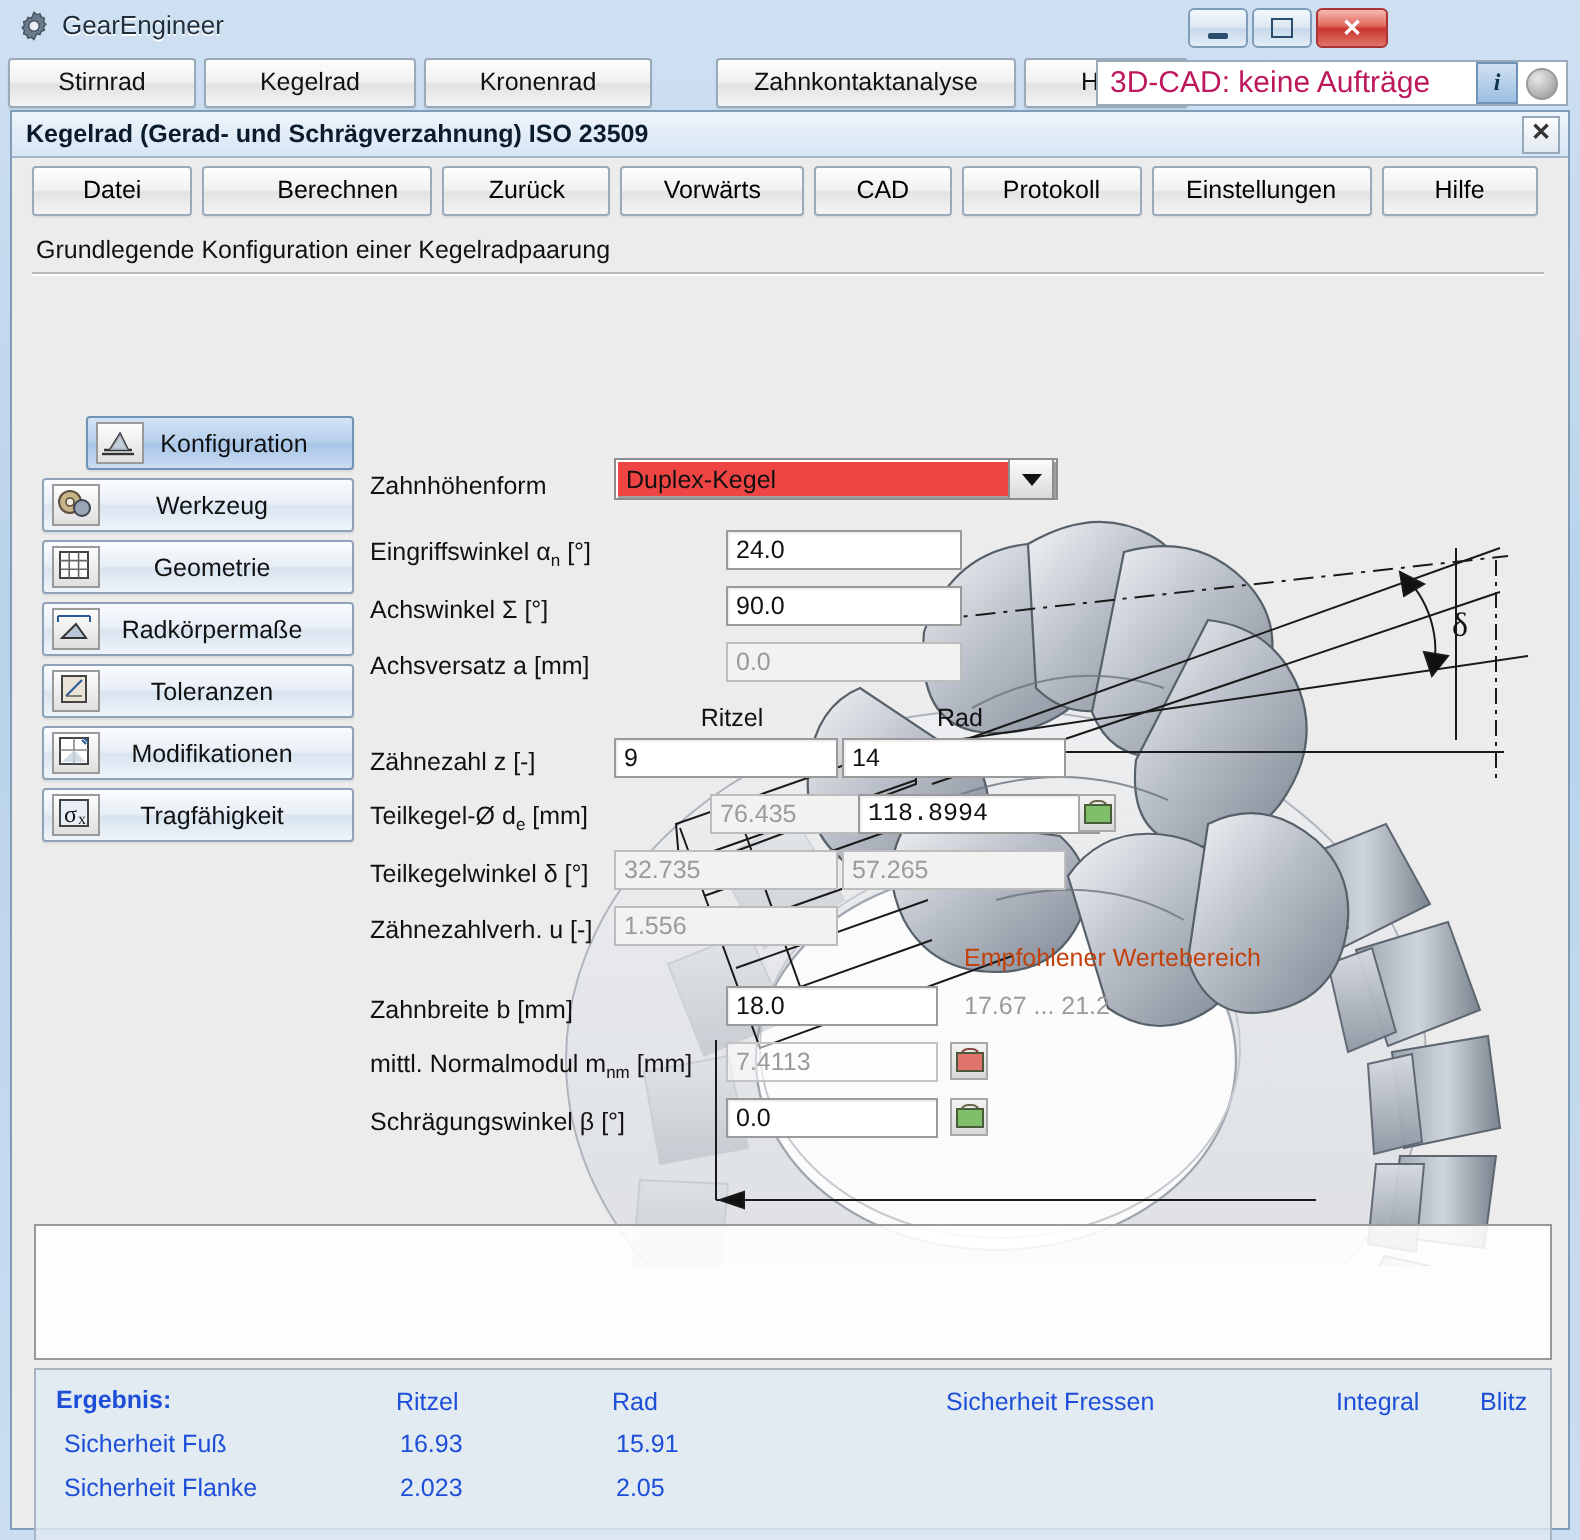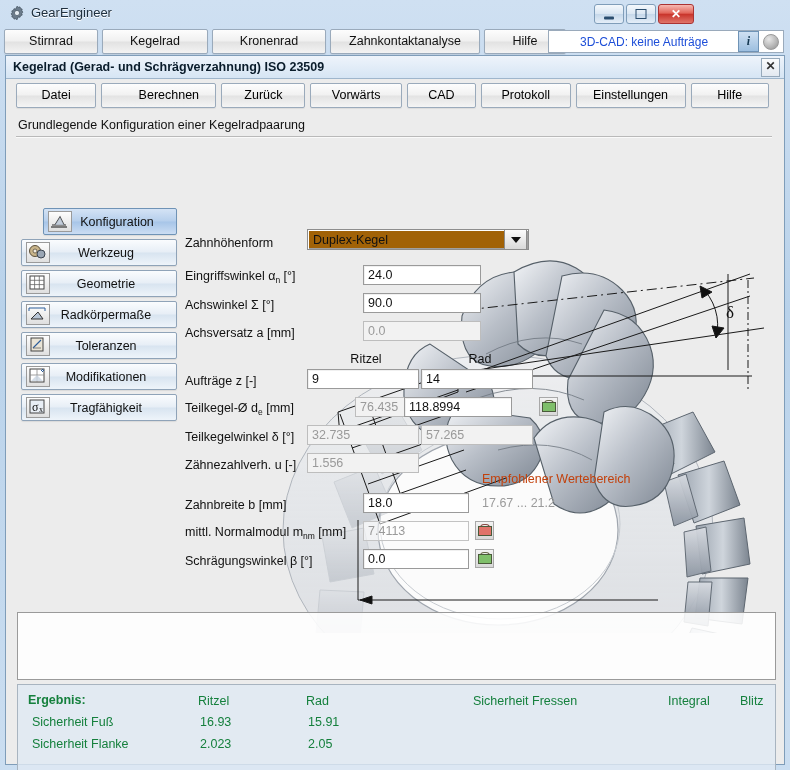--- a/index.html
+++ b/index.html
@@ -49,21 +49,21 @@
     border:1px solid #9aaabb;border-radius:2px;
     background:linear-gradient(180deg,#fdfdfd 0%,#f0f0f0 48%,#e2e2e2 52%,#f3f3f3 100%);
     margin-right:4px;font-size:12.5px;color:#111;cursor:pointer;
     box-shadow:0 1px 1px rgba(0,0,0,.08);
   }
   .cadstatus{
     position:absolute;right:6px;top:30px;height:21px;width:234px;
     border:1px solid #9aaabb;background:#fff;
     display:flex;align-items:center;
   }
-  .cadstatus .txt{flex:1;padding-left:6px;font-size:12px;color:#1d4ed8;margin-left:25px;}
+  .cadstatus .txt{flex:1;padding-left:6px;font-size:15px;color:#be185d;}
   .infobtn{
     width:19px;height:19px;background:linear-gradient(180deg,#cfe0f2,#9dbfe0);
     border:1px solid #6f93b6;color:#12354f;font-weight:bold;font-style:italic;
     font-size:12px;text-align:center;line-height:18px;font-family:"Liberation Serif",serif;
     cursor:pointer;
   }
   .ledoff{
     width:14px;height:14px;border-radius:50%;margin:0 4px;
     background:radial-gradient(circle at 35% 30%,#e8e8e8,#b4b4b4 60%,#8e8e8e);
     border:1px solid #9a9a9a;
@@ -134,21 +134,21 @@
   .lab{font-size:12.5px;color:#111;white-space:nowrap;}
   sub{font-size:8.5px;vertical-align:-3px;}
   .fld{
     height:20px;border:1px solid #9a9a9a;background:#fff;
     font-size:12.5px;color:#111;padding:0 0 0 4px;line-height:19px;
     box-sizing:border-box;box-shadow:inset 1px 1px 0 rgba(0,0,0,.06);
   }
   .fld.ro{background:#f2f2f2;color:#9a9a9a;border-color:#bdbdbd;box-shadow:none;}
   .fld.semi{background:rgba(255,255,255,.55);color:#9a9a9a;border-color:#c3c3c3;box-shadow:none;}
   .combo{
-    height:21px;border:1px solid #8d8d8d;background:#a16207;
+    height:21px;border:1px solid #8d8d8d;background:#ef4444;
     display:flex;align-items:center;box-sizing:border-box;cursor:pointer;
     box-shadow:inset 1px 1px 0 #fff, inset -1px -1px 0 #a0a0a0;
   }
   .combo .cv{flex:1;padding-left:5px;font-size:12.5px;color:#111;}
   .combo .arw{
     width:21px;height:19px;margin-right:1px;border:1px solid #8d8d8d;
     background:linear-gradient(180deg,#fcfcfc,#d9d9d9);
     display:flex;align-items:center;justify-content:center;
   }
   .arw i{border-left:5px solid transparent;border-right:5px solid transparent;border-top:6px solid #111;}
@@ -175,21 +175,21 @@
   .msgpanel{
     position:absolute;left:11px;top:556px;width:757px;height:66px;
     border:1px solid #9a9a9a;background:rgba(255,255,255,.88);
   }
   
   .results{
     position:absolute;left:11px;top:628px;width:757px;height:120px;
     border:1px solid #a8b4c0;background:rgba(223,233,243,.82);
     overflow:hidden;
   }
-  .results .ritem{position:absolute;font-size:12.5px;color:#15803d;white-space:nowrap;}
+  .results .ritem{position:absolute;font-size:12.5px;color:#1d4ed8;white-space:nowrap;}
   .results .bold{font-weight:bold;}
   .dim{color:#9aa6b2;}
 </style>
 </head>
 <body>
 
 <div class="app">
 
   <div class="titlebar">
     <span class="title-icon">
@@ -211,21 +211,21 @@
       <div class="wb close">
         <span class="g close-g">✕</span>
       </div>
     </div>
   </div>
 
   <div class="maintabs" id="maintabs">
       <div class="mt" style="width: 92px;">Stirnrad</div>
       <div class="mt" style="width: 104px;">Kegelrad</div>
       <div class="mt" style="width: 112px;">Kronenrad</div>
-      <div class="mt" style="width: 148px;">Zahnkontaktanalyse</div>
+      <div class="mt" style="width: 148px; margin-left: 28px;">Zahnkontaktanalyse</div>
       <div class="mt" style="width: 80px;">Hilfe</div>
     </div>
 
   <div class="cadstatus">
     <span class="txt">3D-CAD: keine Aufträge</span>
     <span class="infobtn">i</span>
     <span class="ledoff"></span>
   </div>
 
   <div class="doc">
@@ -429,29 +429,29 @@
         <div class="row" style="left:0;top:98px;">
           <span class="lab">Achsversatz a [mm]</span>
         </div>
         <div class="fld ro" style="position:absolute;left:178px;top:97px;width:118px;">0.0</div>
 
         <span class="colhdr" style="left:126px;top:128px;width:110px;">Ritzel</span>
         <span class="colhdr" style="left:240px;top:128px;width:110px;">Rad</span>
 
         <div id="tworows">
             <div class="row" style="left: 0px; top: 146px;">
-              <span class="lab"><span>Aufträge z [-]</span></span>
+              <span class="lab"><span>Zähnezahl z [-]</span></span>
             </div>
             <div class="fld" style="position: absolute; left: 122px; top: 145px; width: 112px;">9</div>
             <div class="fld" style="position: absolute; left: 236px; top: 145px; width: 112px;">14</div>
             <div class="row" style="left: 0px; top: 174px;">
               <span class="lab"><span>Teilkegel-Ø d</span><sub>e</sub><span> [mm]</span></span>
             </div>
             <div class="fld ro" style="position: absolute; left: 122px; top: 173px; width: 112px; margin-left: 48px;">76.435</div>
-            <div class="fld" style="position: absolute; left: 219px; top: 173px; width: 108px;">118.8994</div>
+            <div class="fld" style="position: absolute; left: 244px; top: 173px; width: 121px; font-family: Liberation Mono, monospace;">118.8994</div>
             <span class="lock green" style="position: absolute; left: 354px; top: 173px;">
               <span class="shk"></span>
               <span class="bdy"></span>
             </span>
             <div class="row" style="left: 0px; top: 202px;">
               <span class="lab"><span>Teilkegelwinkel δ [°]</span></span>
             </div>
             <div class="fld ro" style="position: absolute; left: 122px; top: 201px; width: 112px;">32.735</div>
             <div class="fld ro" style="position: absolute; left: 236px; top: 201px; width: 112px;">57.265</div>
             <div class="row" style="left: 0px; top: 230px;">

